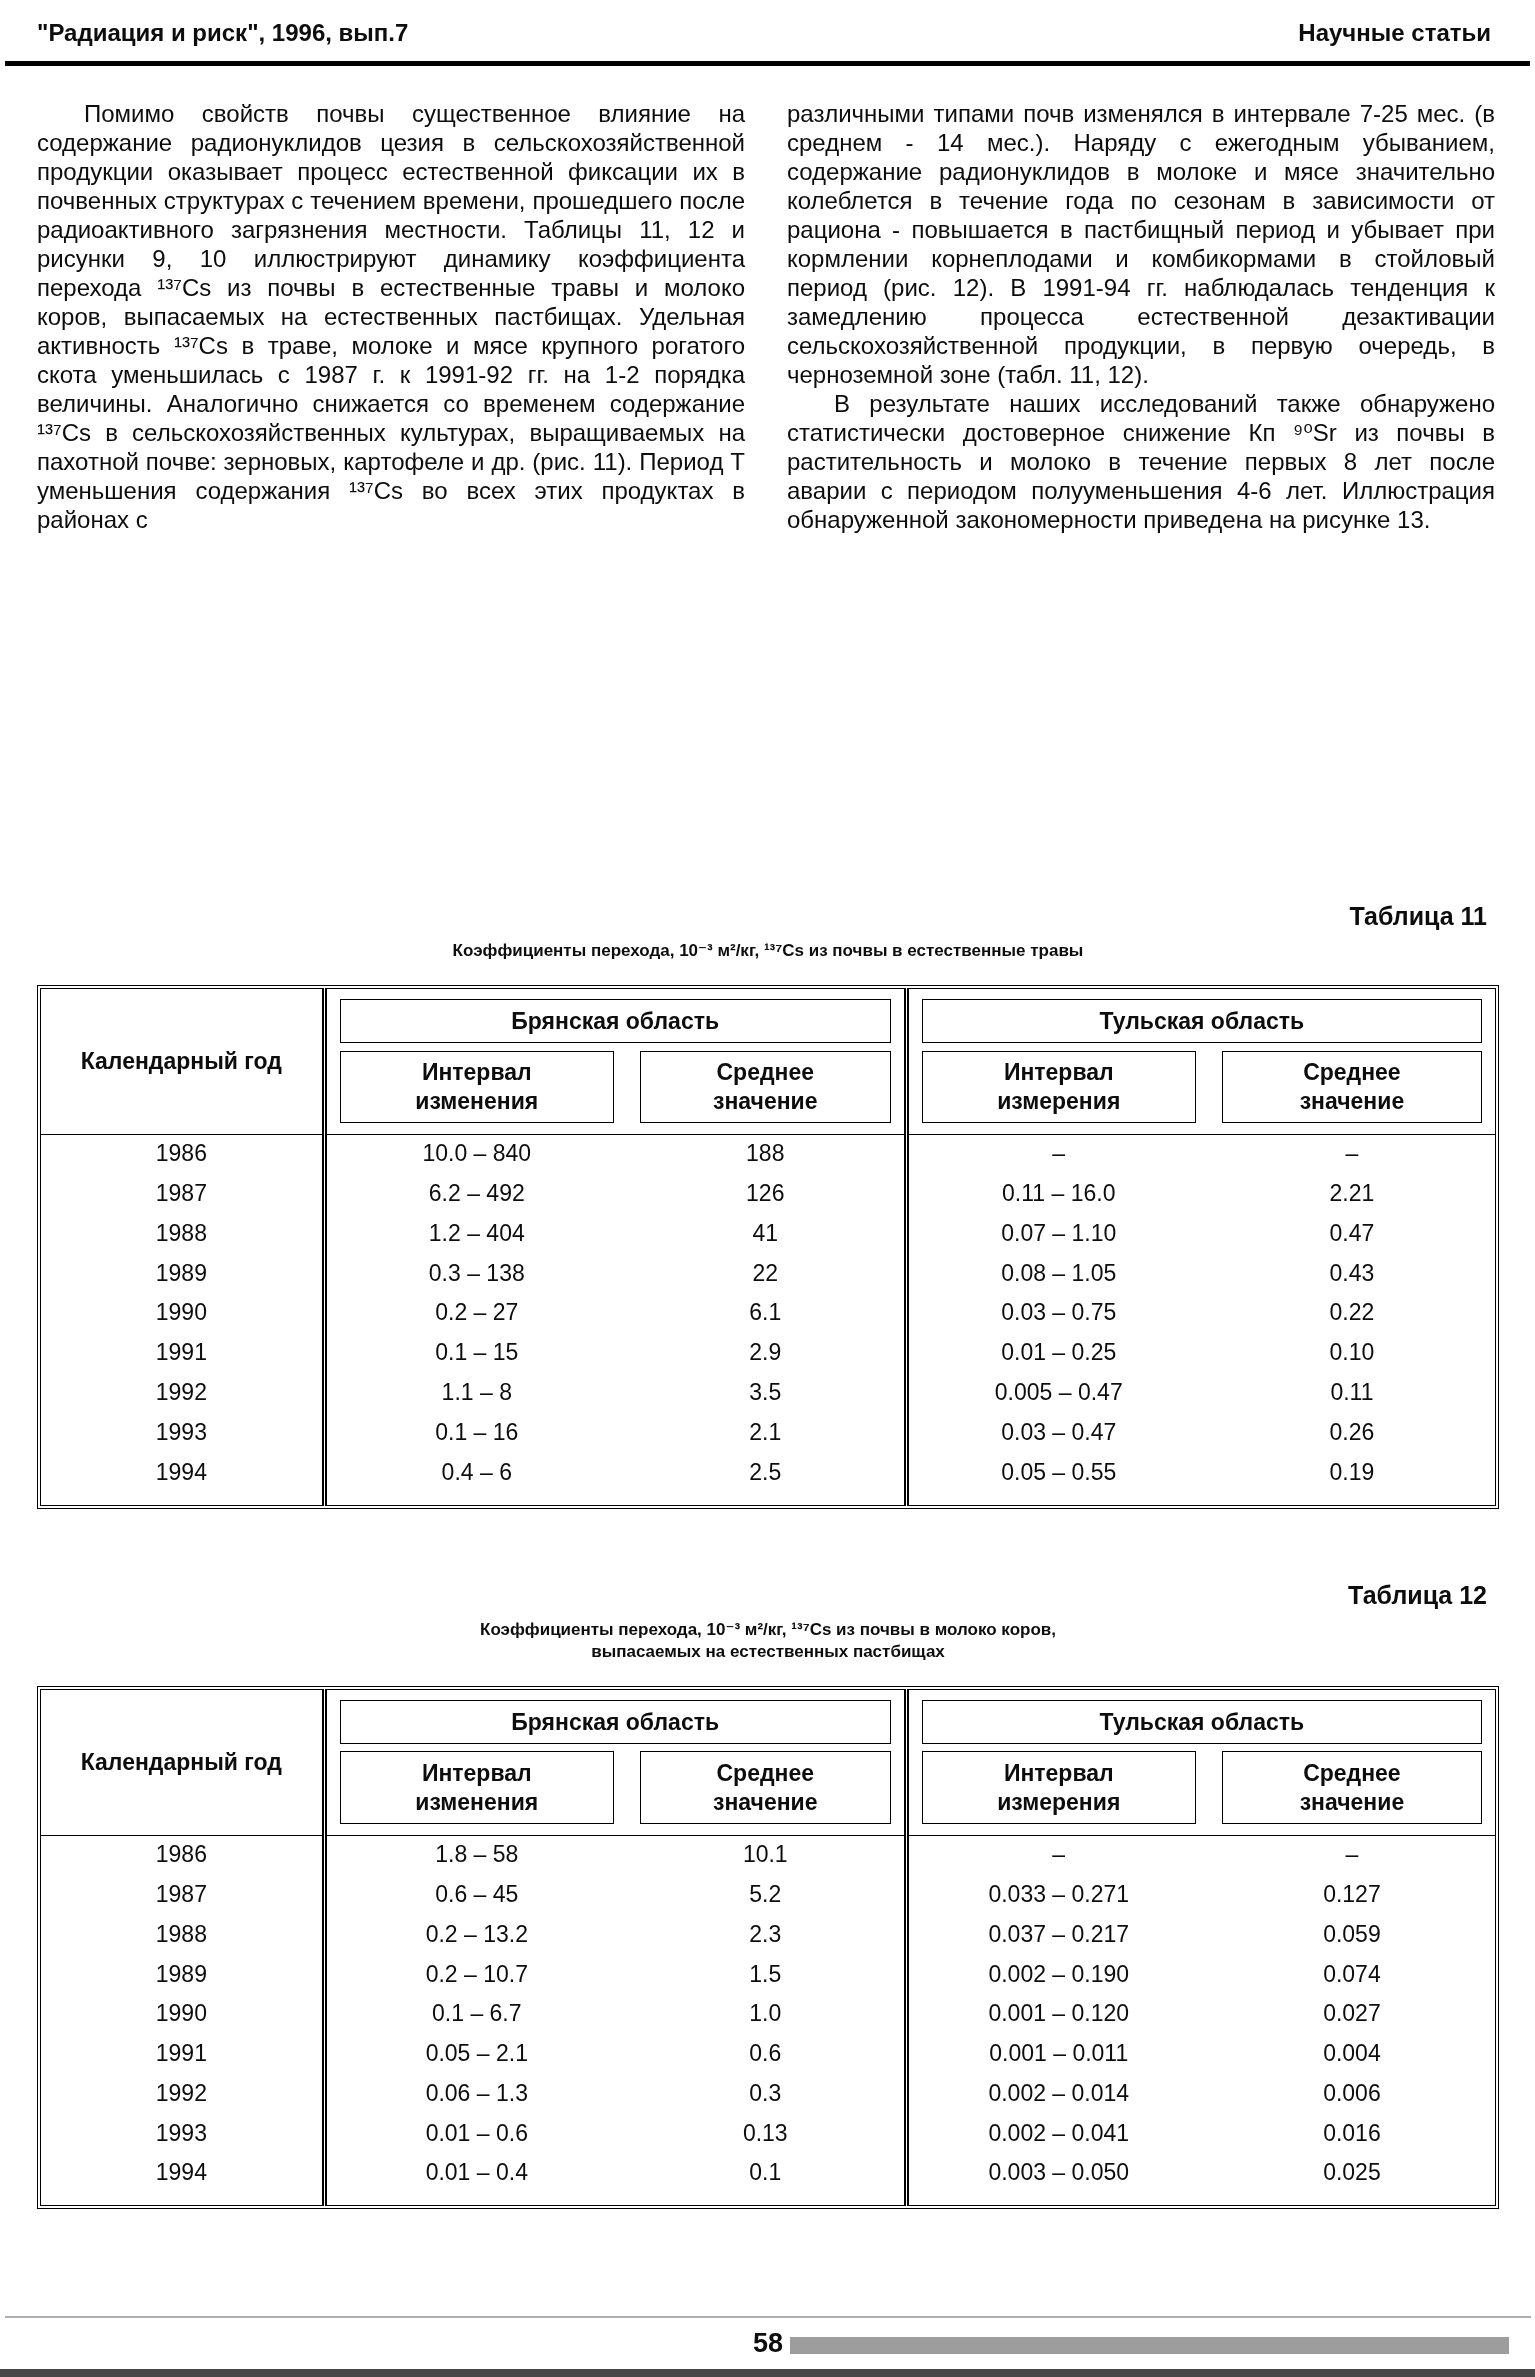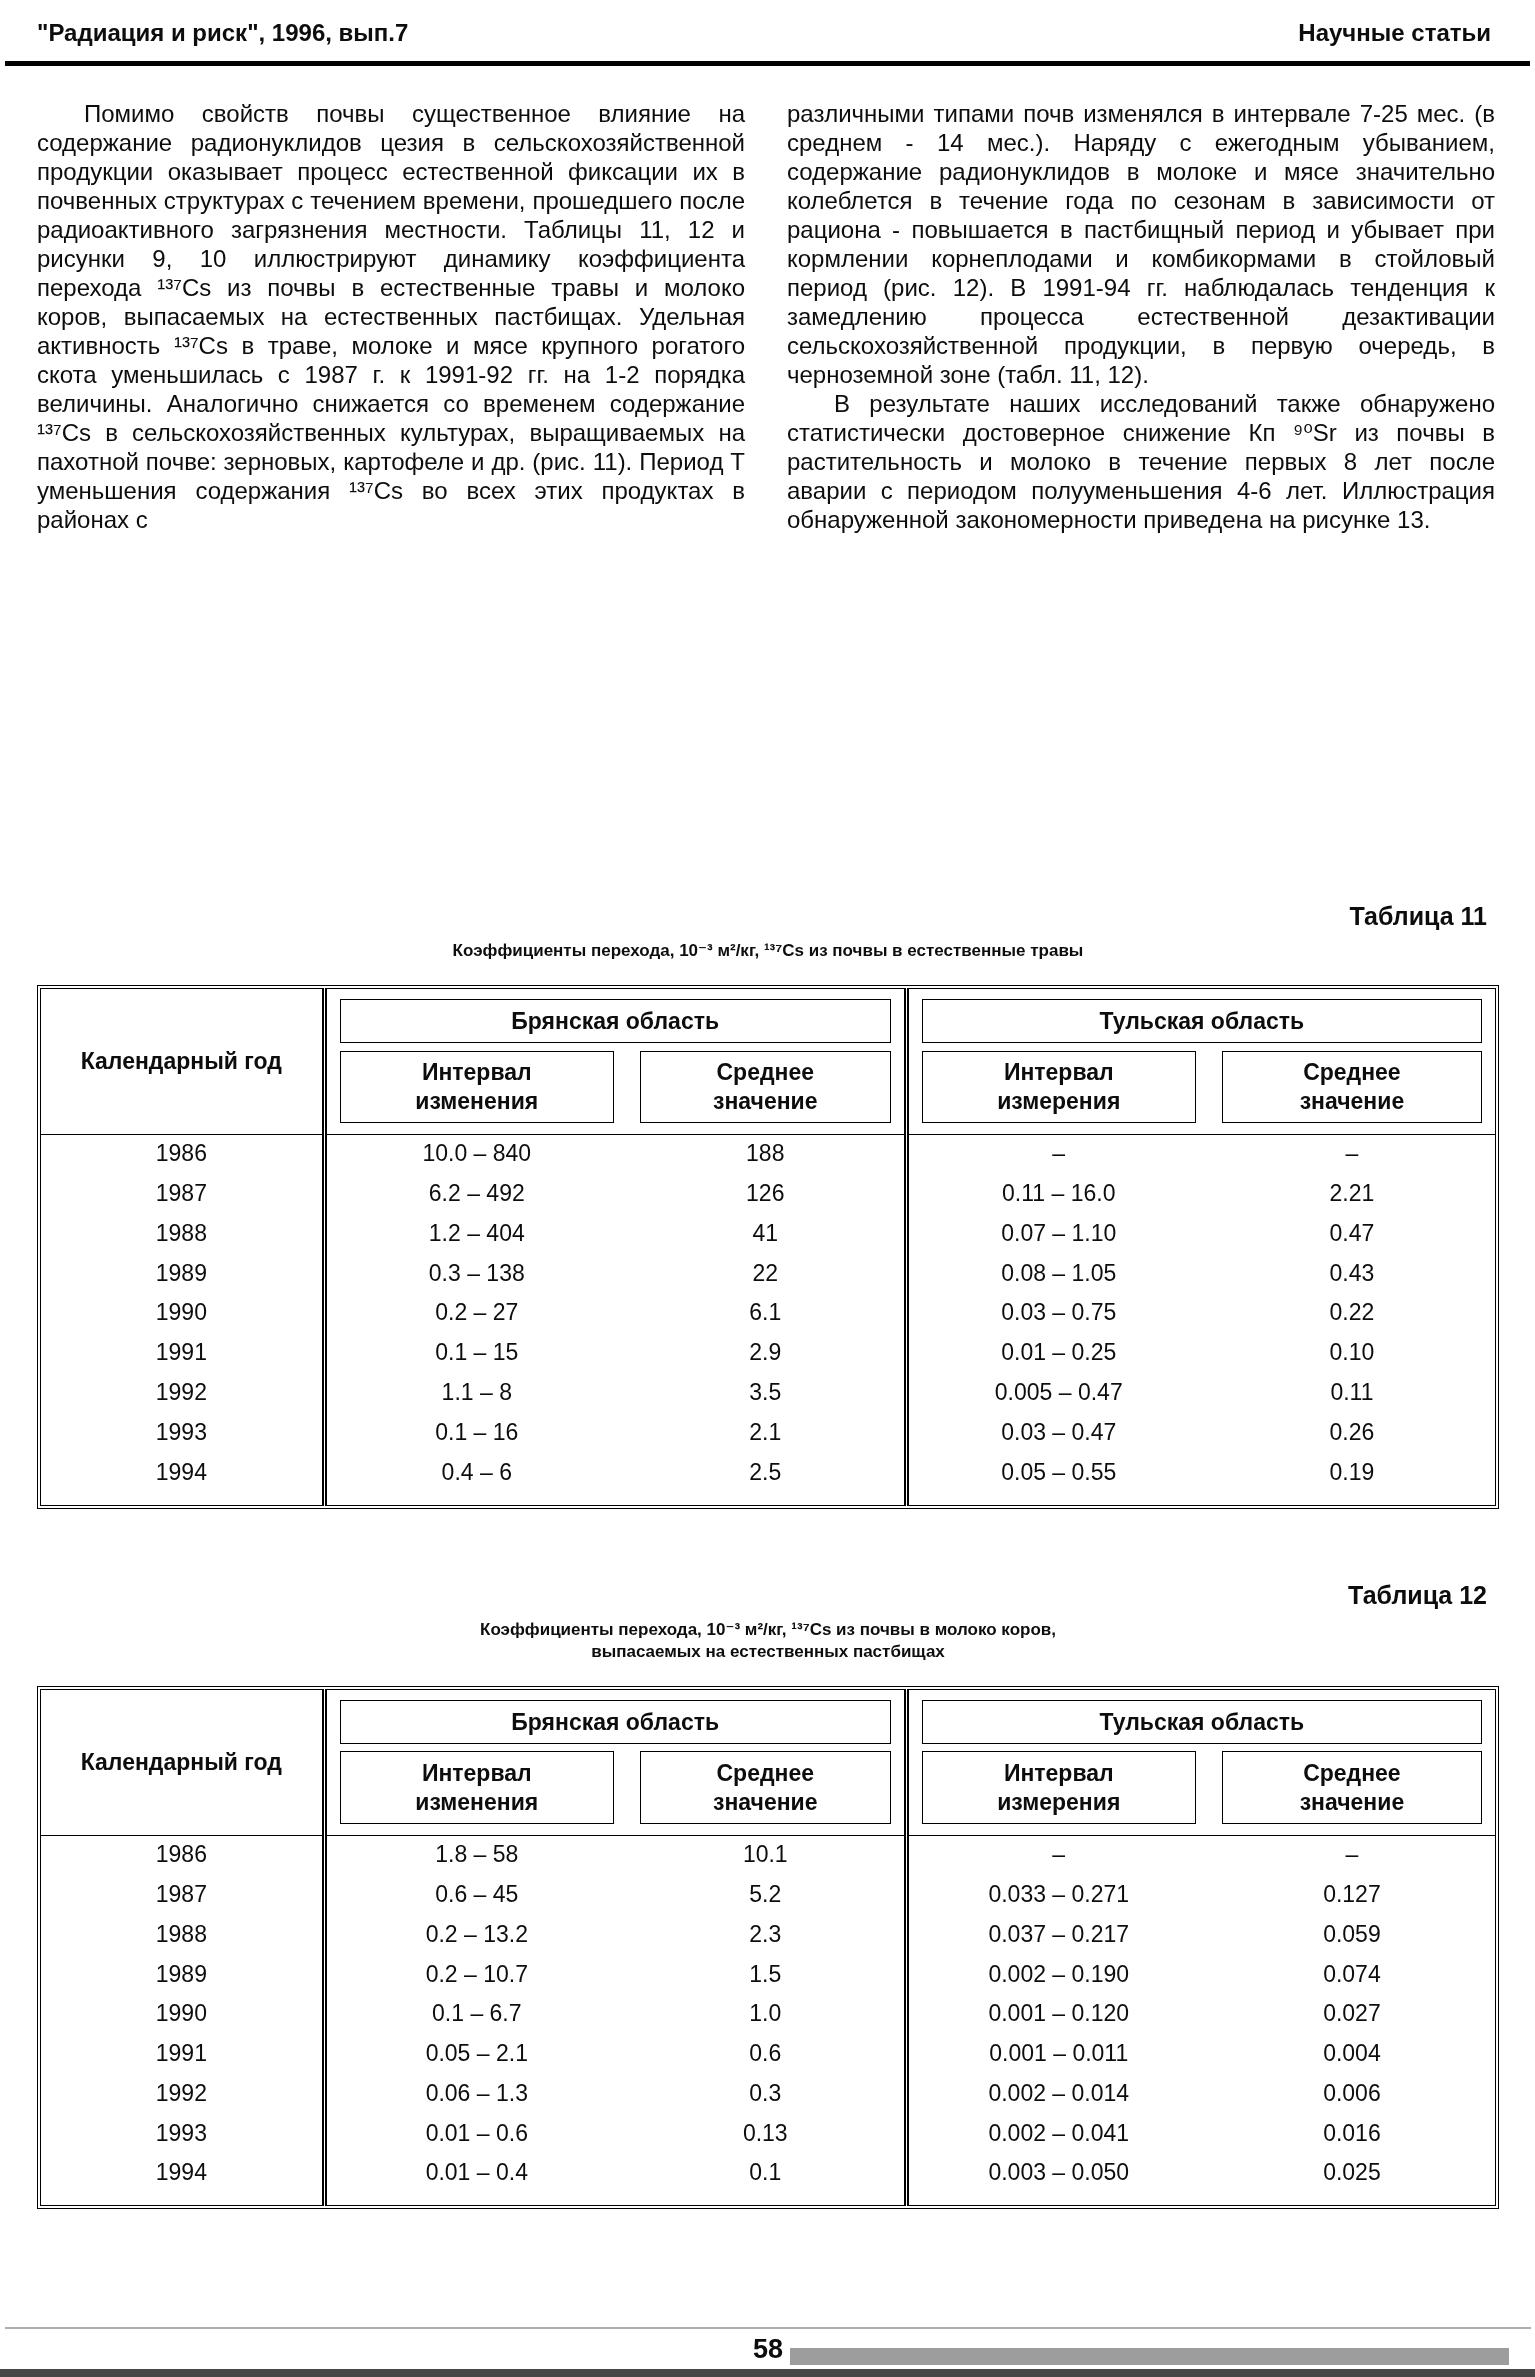--- a/index.html
+++ b/index.html
@@ -94,21 +94,21 @@
   .data-table tbody td:nth-child(2),
   .data-table tbody td:nth-child(4) { border-left: 5.1px double #000; }
   .data-table tbody tr:first-child td { padding-top: 5px; }
   .data-table tbody tr:last-child td { padding-bottom: 19px; }
 
   
   .page-footer { position: absolute; left: 0; right: 0; bottom: 0; }
   .footer-rule { height: 1.9px; background: #aeaeae; margin: 0 5.1px; }
   .footer-content {
     position: relative;
-    height: 40px;
+    height: 51px;
     display: flex;
     align-items: center;
     justify-content: center;
   }
   .page-number { font-size: 27px; font-weight: bold; }
   .footer-bar {
     position: absolute;
     left: 790px;
     right: 27px;
     top: 19px;

